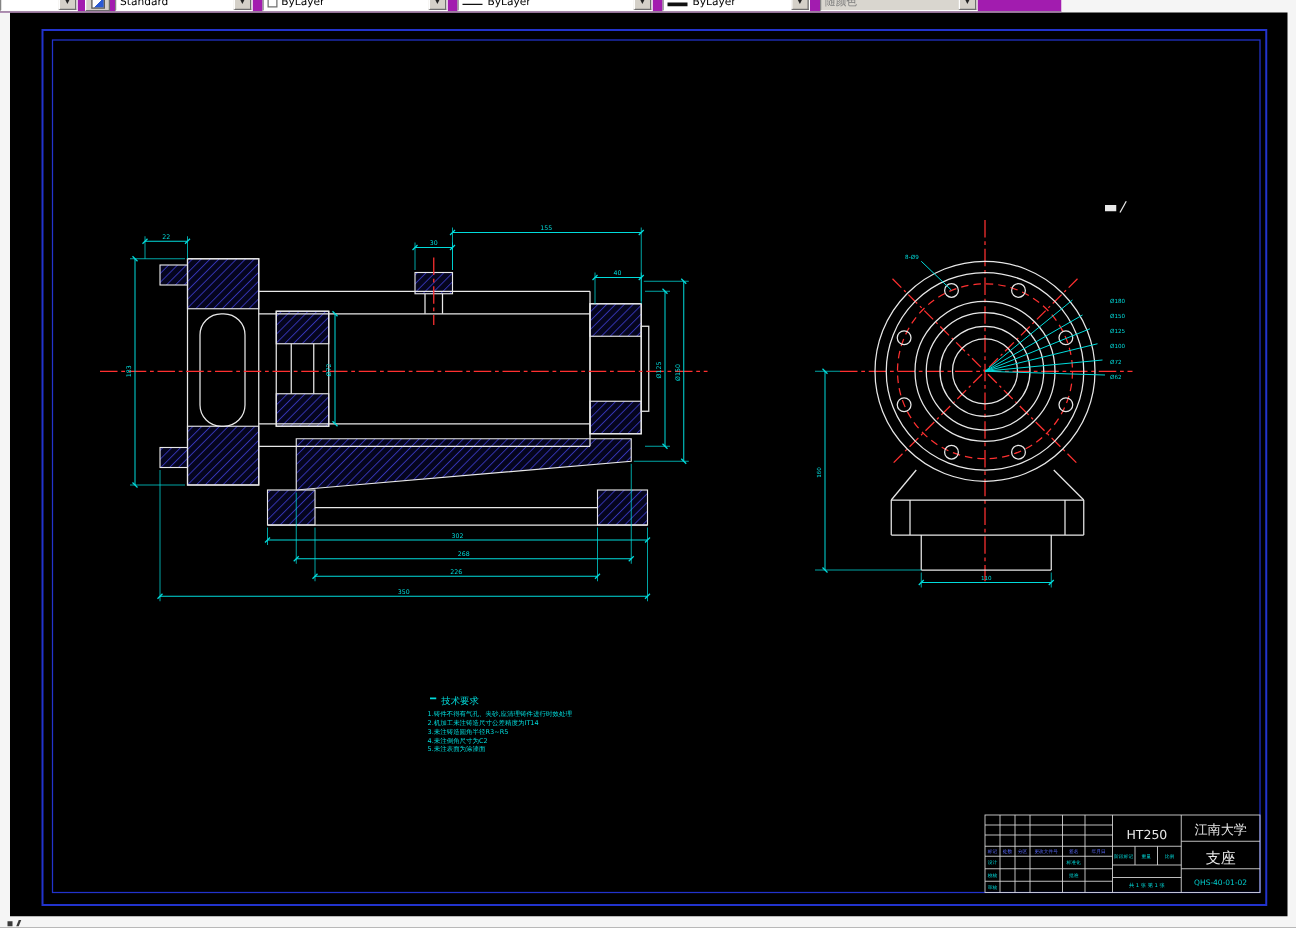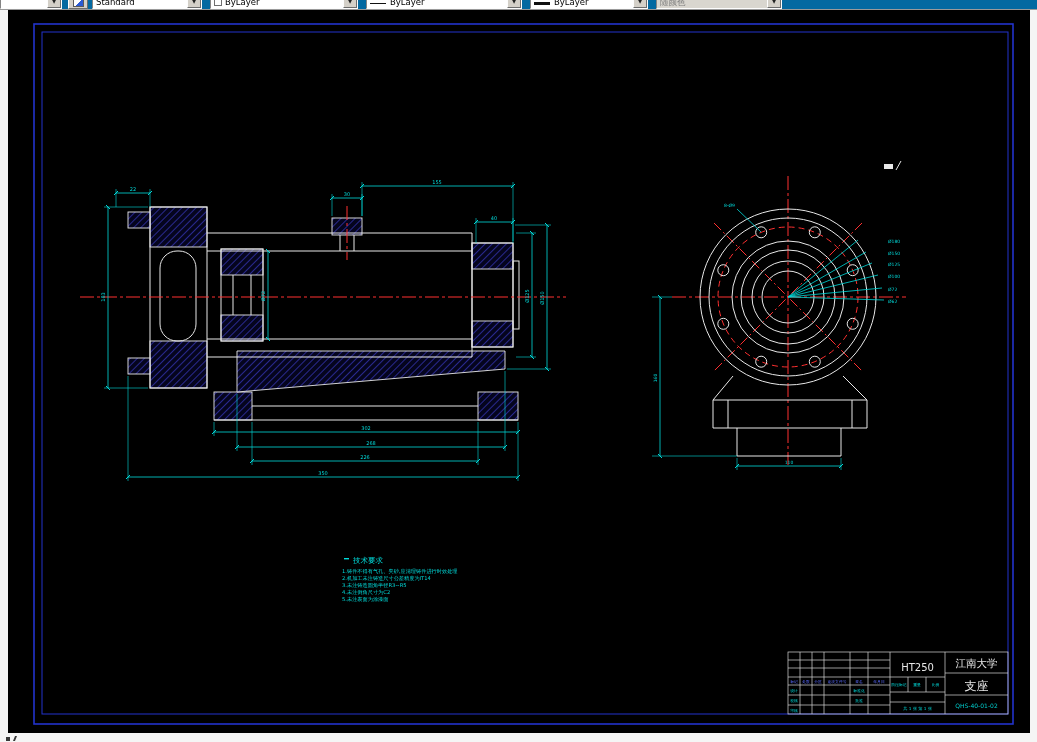--- a/index.html
+++ b/index.html
@@ -1,20 +1,20 @@
 <!DOCTYPE html>
 <html><head>
 <meta charset="utf-8">
 <style>
   *{margin:0;padding:0;box-sizing:border-box}
   html,body{width:1037px;height:742px}
   body{position:relative;background:#f5f5f5;font-family:"DejaVu Sans","Liberation Sans",sans-serif;overflow:hidden}
 
   
-  .toolbar{position:absolute;top:0;left:0;width:1037px;height:10px;background:#0369a1;border-bottom:1px solid #9a9a9a;overflow:hidden;z-index:5}
+  .toolbar{position:absolute;top:0;left:0;width:849px;height:10px;background:#a21caf;border-bottom:1px solid #9a9a9a;overflow:hidden;z-index:5}
   .combo{position:absolute;top:-7px;height:16px;background:#fff;border:1px solid;border-color:#848484 #fdfdfd #fdfdfd #848484;display:flex;align-items:flex-end;font-size:8.5px;color:#000;padding-left:3px}
   .combo .txt{flex:1;line-height:11px;white-space:nowrap;overflow:hidden}
   .combo .btn{width:14px;height:15px;background:#d4d0c8;border:1px solid;border-color:#fdfdfd #6d6d6d #6d6d6d #fdfdfd;font-size:6px;line-height:13px;text-align:center;color:#222;flex:0 0 14px}
   .combo.disabled{background:#d9d6cf}
   .combo.disabled .txt{color:#7d7d7d}
   .sw{width:8px;height:7px;background:#fff;border:1px solid #6f6f6f;margin:0 3px 2px 0;flex:0 0 8px}
   .lsw{width:16px;height:1px;background:#111;margin:0 4px 4px 0;flex:0 0 16px}
   .wsw{width:16px;height:3px;background:#111;margin:0 4px 3px 0;flex:0 0 16px}
   .toolbtn{position:absolute;top:-7px;height:16px;width:20px;background:#d4d0c8;border:1px solid;border-color:#fdfdfd #6d6d6d #6d6d6d #fdfdfd;display:flex;align-items:flex-end;justify-content:center}
   .glyph{width:11px;height:10px;margin-bottom:1px;background:linear-gradient(135deg,#ffffff 55%,#2a5ad4 55%);border:1px solid #5a5a5a}

